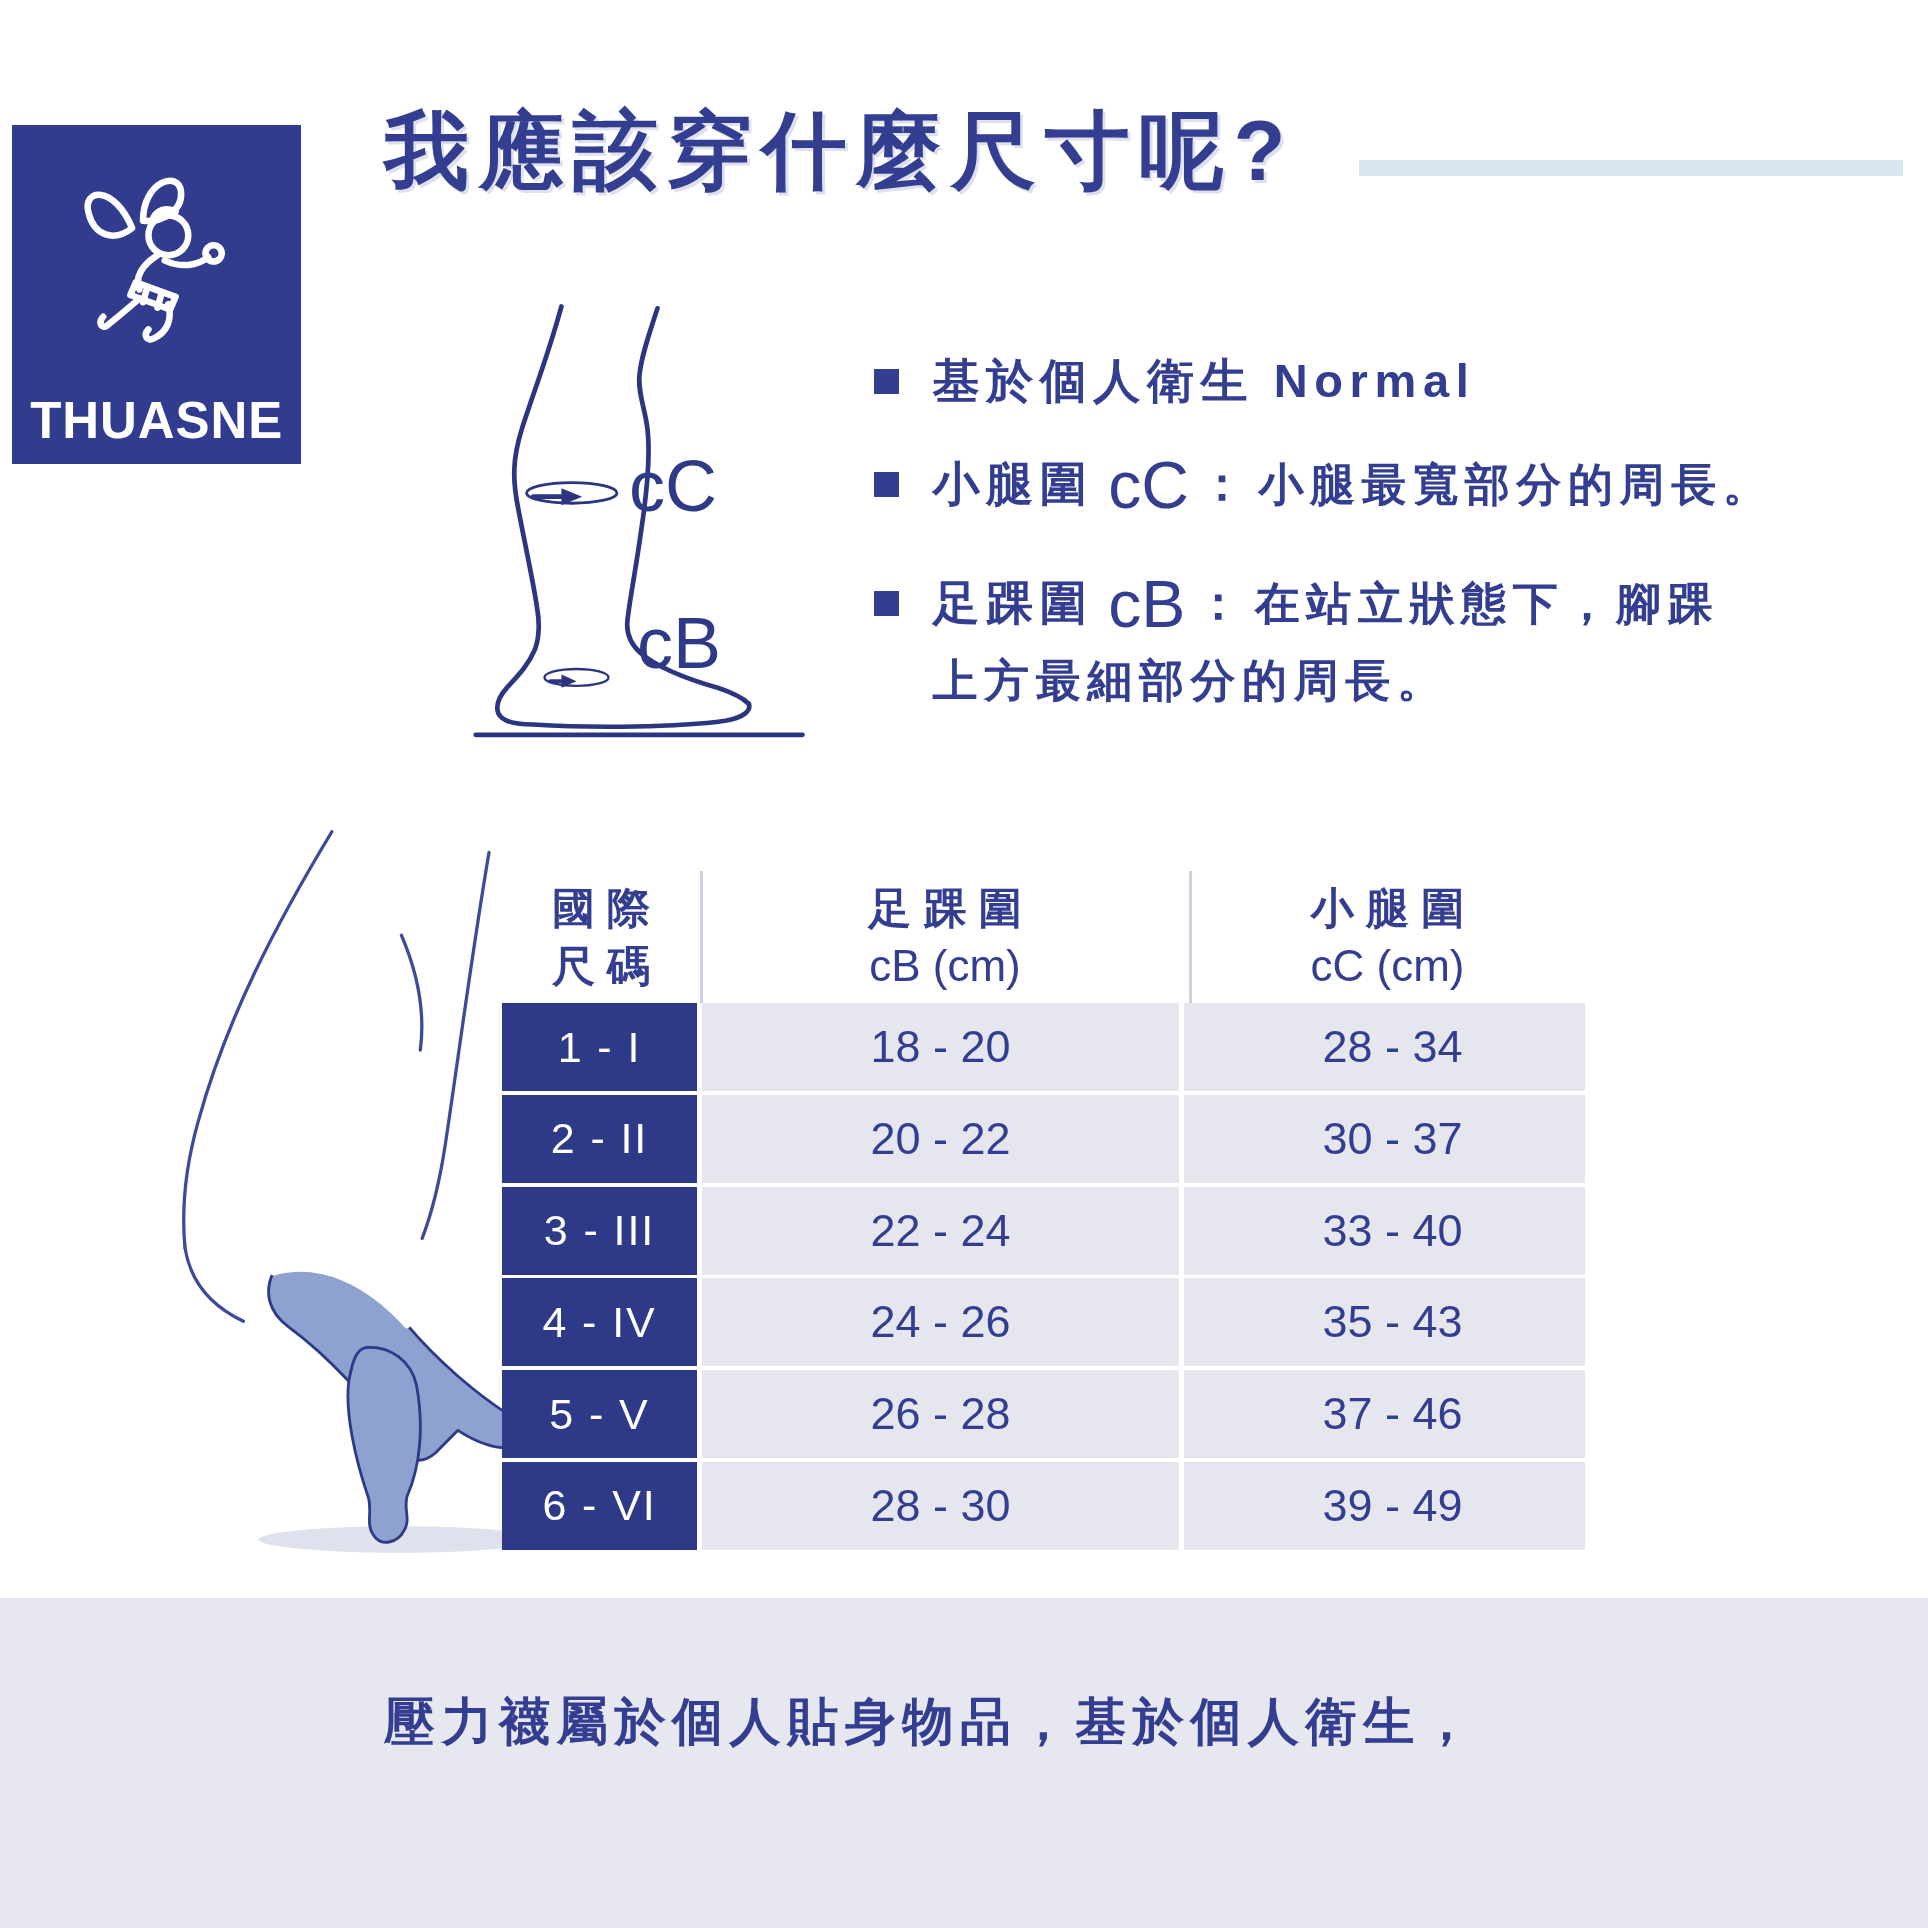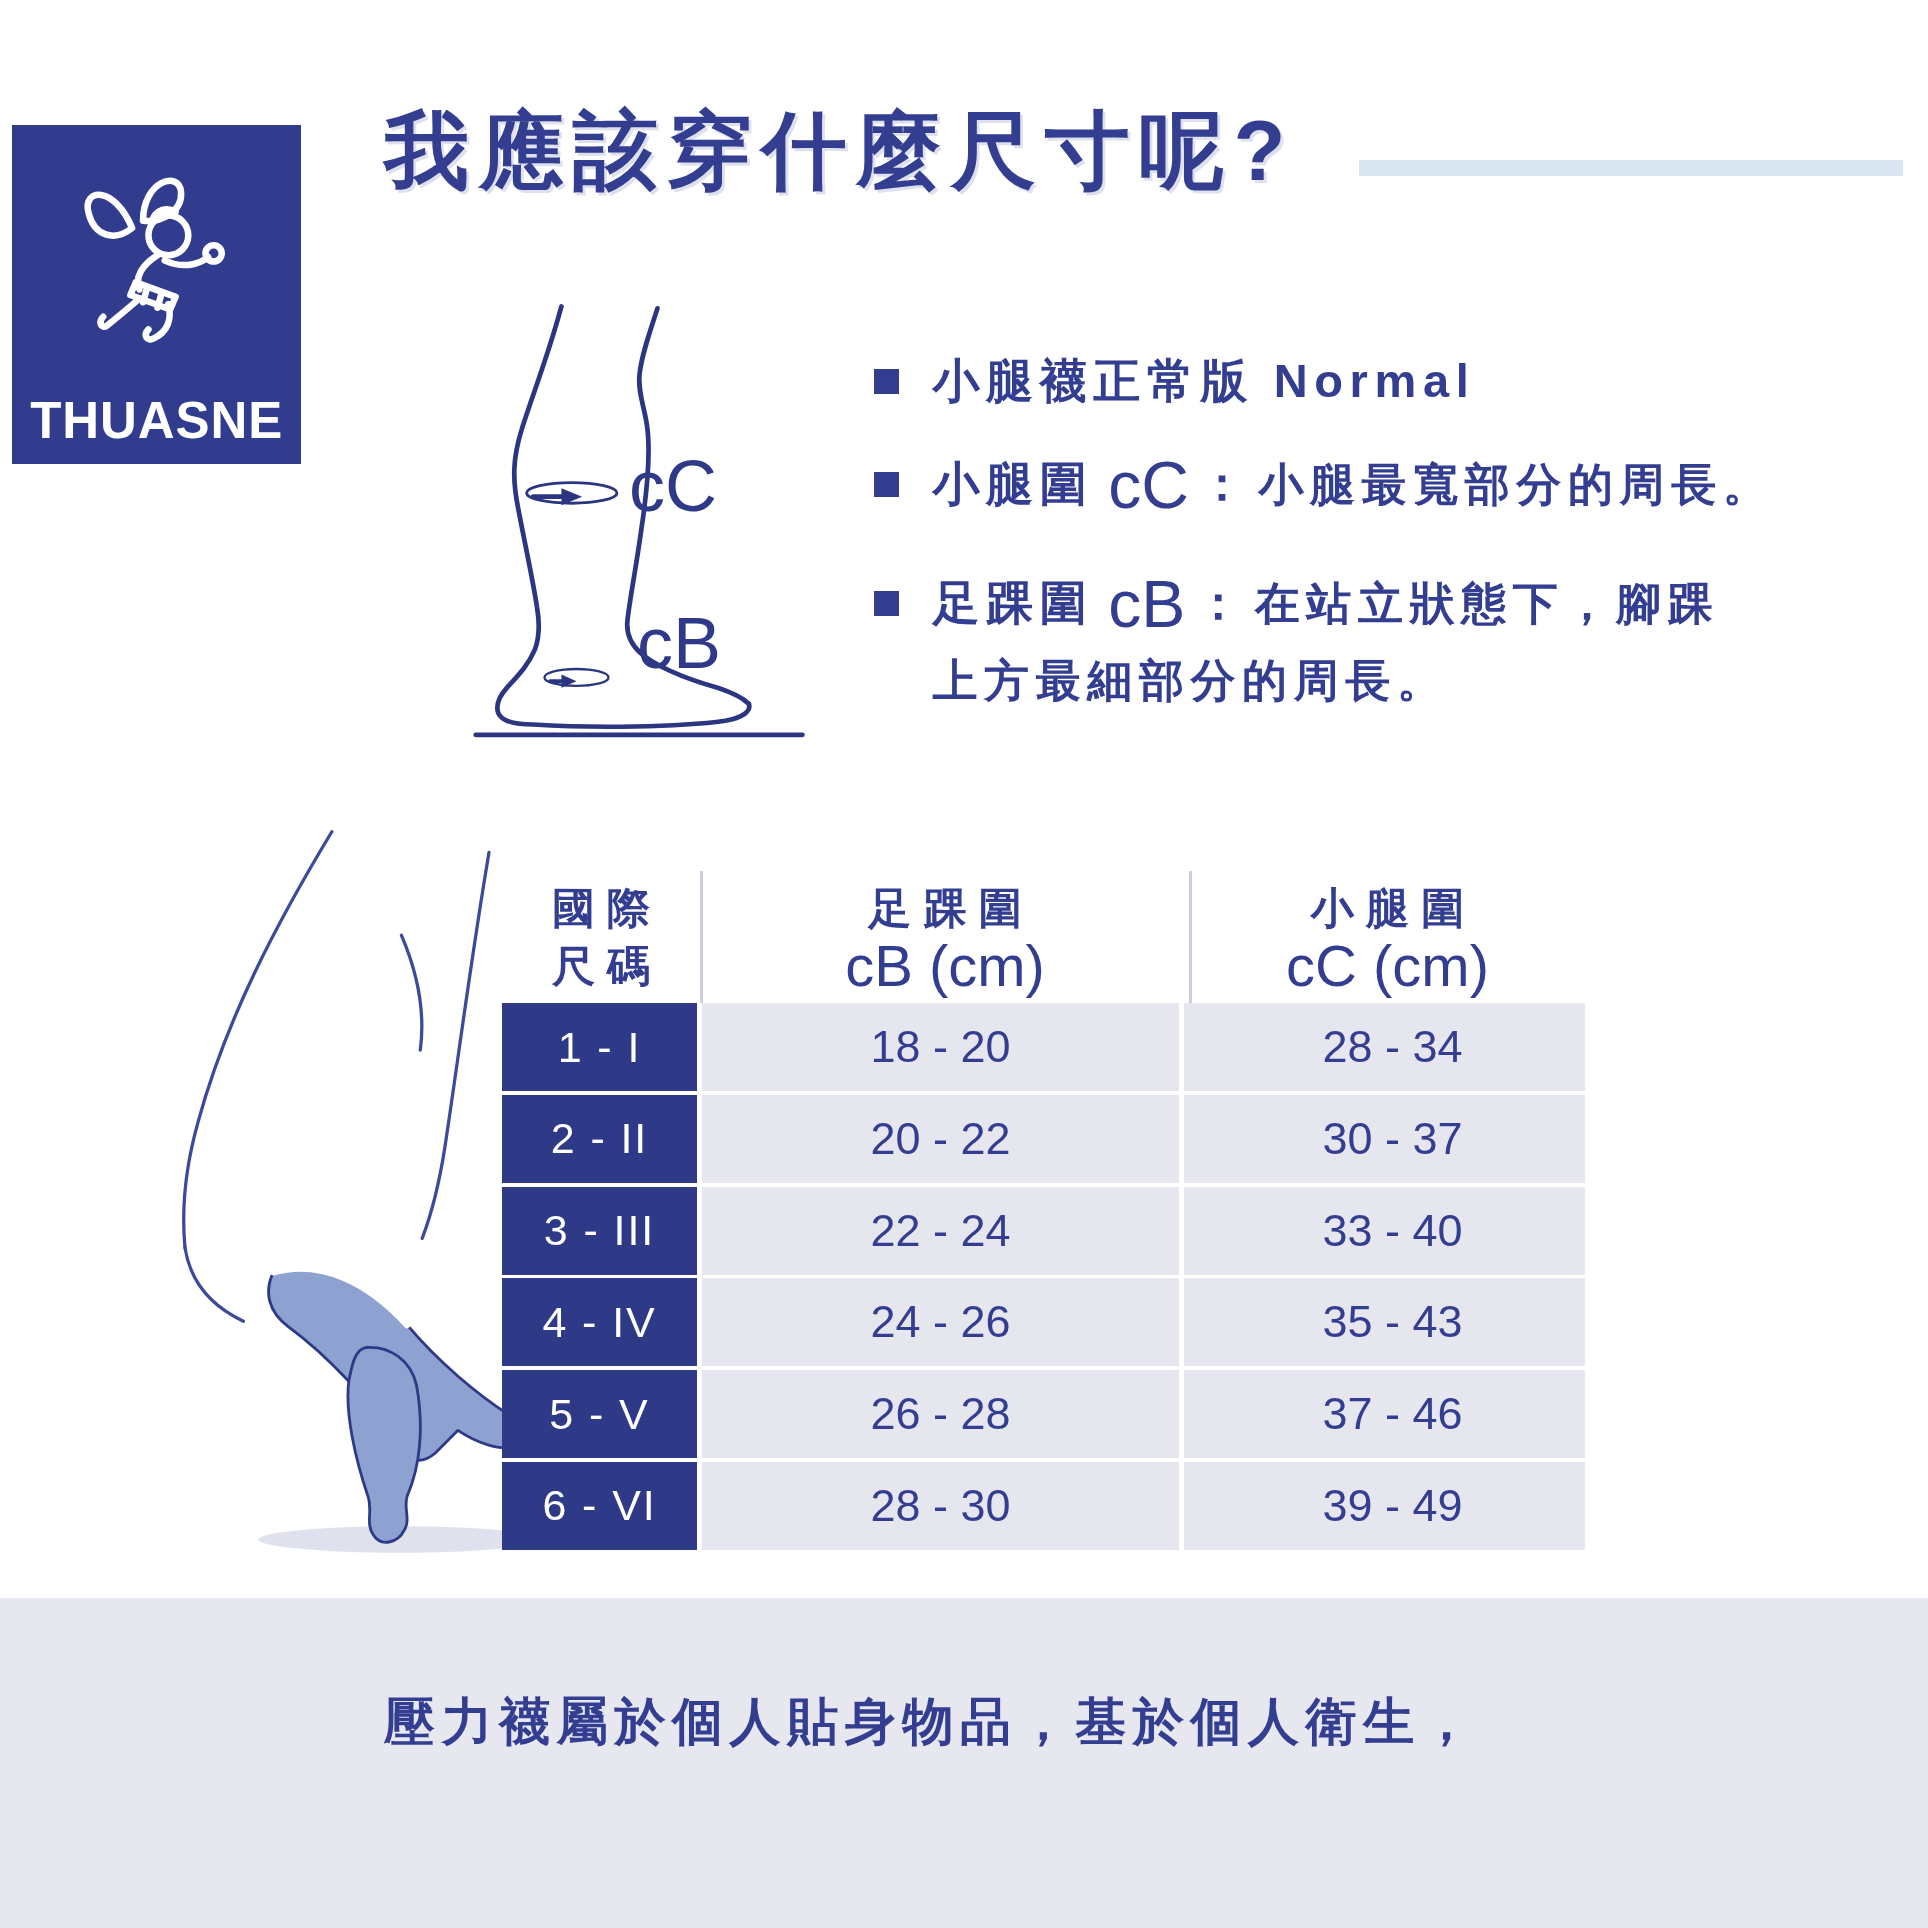--- a/index.html
+++ b/index.html
@@ -47,21 +47,21 @@
   .bzh{font-size:47px;font-weight:600;letter-spacing:6.6px;}
   .bdesc{font-size:45px;font-weight:600;letter-spacing:6.6px;}
   .bcode{font-size:66px;font-weight:500;letter-spacing:0;margin:0 9.4px 0 15px;line-height:1;}
   .bsep{font-size:47px;font-weight:600;margin-right:13px;}
 
   
   .size-table{left:502px;top:871px;width:1083px;}
   .thead{position:relative;height:132px;display:flex;}
   .th{display:flex;flex-direction:column;justify-content:center;align-items:center;}
   .th .zh{font-size:43px;font-weight:700;letter-spacing:12.2px;line-height:58px;text-indent:12.2px;}
-  .th .latin{font-size:58px;font-weight:400;line-height:58px;}
+  .th .latin{font-size:44px;font-weight:400;line-height:58px;}
   .th1{width:198px;} .th2{width:490px;} .th3{width:395px;}
   .vsep{position:absolute;top:0;width:2.8px;height:132px;background:#ccd0de;}
   .vsep.s1{left:198px;} .vsep.s2{left:687px;}
   .trow{display:flex;height:88px;margin-top:3.8px;border-radius:21px;}
   .trow:first-child{margin-top:0;}
   .cell{display:flex;align-items:center;justify-content:center;font-size:45px;color:var(--navy);}
   .cell.size{width:198px;background:var(--navy-cell);color:#fff;font-size:43px;letter-spacing:1.9px;}
   .cell.val{width:485px;margin-left:4.7px;background:var(--lavender);}
   .cell.val-cc{width:391px;padding-left:16px;}
 
@@ -109,21 +109,21 @@
     <ellipse cx="112" cy="420" rx="34" ry="9" stroke-width="2.5"></ellipse>
     <path stroke-width="4" d="M84,424 L98,424"></path>
     <polygon points="112,424 96,417 96,431" fill="#2b3580" stroke="none"></polygon>
   </svg>
   <div class="abs diagram-label cc-label">cC</div>
   <div class="abs diagram-label cb-label">cB</div>
 
   <div class="abs bullet bullet1">
     <span class="bsq"></span>
     <div class="bline">
-        <span class="bzh">小腿襪正常版 Normal</span>
+        <span class="bzh">基於個人衛生 Normal</span>
       </div>
   </div>
 
   <div class="abs bullet bullet2">
     <span class="bsq"></span>
     <div class="btxt">
       <div class="bline">
         <span class="bzh">小腿圍</span>
         <span class="bcode">cC</span>
         <span class="bsep">：</span>

